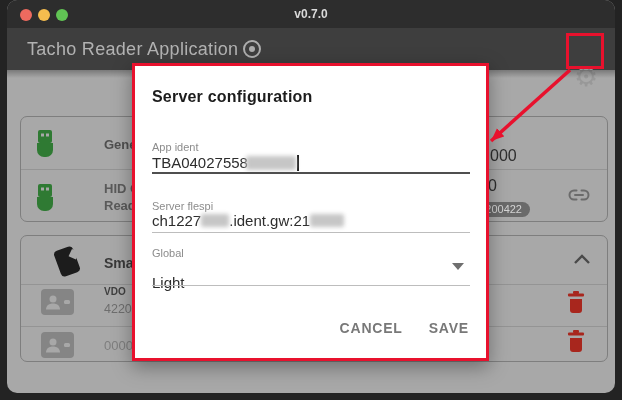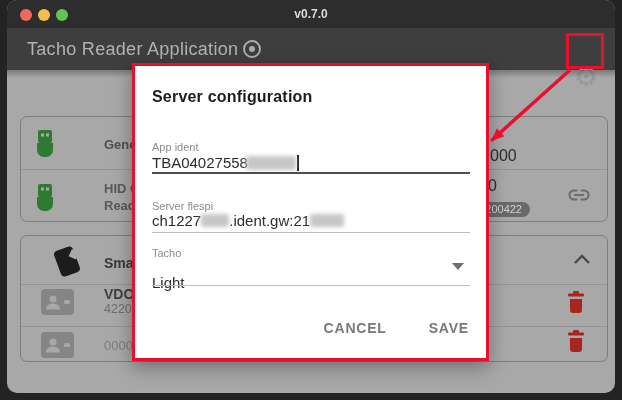--- a/index.html
+++ b/index.html
@@ -66,21 +66,21 @@
 
   .row-name  { position:absolute; color:#4f4f4f; font-size:13px; font-weight:bold; }
   .row-name2 { position:absolute; color:#5a5a5a; font-size:13px; font-weight:bold; }
   .serial    { position:absolute; color:#2e2e2e; font-size:16px; }
   .badge {
     position:absolute; background:#6a6a6a; border-radius:8px; height:15px;
     color:#d4d4d4; font-size:11px; line-height:15px; text-align:right;
     padding:0 8px; overflow:hidden;
   }
   .sc-title { position:absolute; color:#383838; font-size:14px; font-weight:bold; }
-  .vdo-name { position:absolute; color:#3f3f3f; font-size:14px; font-weight:bold; }
+  .vdo-name { position:absolute; color:#3f3f3f; font-size:10px; font-weight:bold; }
   .vdo-serial { position:absolute; color:#6e6e6e; font-size:12.5px; }
   .gray-name { position:absolute; color:#7e7e7e; font-size:13px; }
 
   .smartcard-icon {
     position:absolute; left:36px; top:12px; width:20px; height:27px;
     background:#1c1c1c; border-radius:4px; transform:rotate(-20deg);
   }
   .sc-notch {
     position:absolute; right:-3px; top:5px; width:8px; height:8px;
     background:#a8a8a8; transform:rotate(45deg);
@@ -99,21 +99,21 @@
   .caret-bar { width:2px; height:16px; background:#1a1a1a; margin-left:1px; }
   .uline { position:absolute; left:17px; width:318px; }
   .uline-focus { height:2px; background:#4f4f4f; }
   .uline-thin  { height:1px; background:#bdbdbd; }
   .select-caret {
     position:absolute; left:317px; width:0; height:0;
     border-left:6px solid transparent; border-right:6px solid transparent;
     border-top:7px solid #6f6f6f;
   }
   .m-buttons {
-    position:absolute; right:17px; top:254px; display:flex; gap:42px;
+    position:absolute; right:17px; top:254px; display:flex; gap:26px;
   }
   .m-btn {
     color:#787878; font-size:14px; font-weight:bold; letter-spacing:0.8px;
     background:none; border:none; font-family:"Liberation Sans", sans-serif;
     cursor:pointer;
   }
 
   
   .anno-rect {
     position:absolute; left:566px; top:33px; width:38px; height:36px;
@@ -227,21 +227,21 @@
 
   <div class="m-label" style="top:134px">Server flespi</div>
   <div class="m-valuerow" style="top:146px">
     <span>ch1227</span>
     <span class="blurbox" style="width:28px;height:13px"></span>
     <span>.ident.gw:21</span>
     <span class="blurbox" style="width:34px;height:13px"></span>
   </div>
   <div class="uline uline-thin" style="top:166px"></div>
 
-  <div class="m-label" style="top:181px">Tacho</div>
+  <div class="m-label" style="top:181px">Global</div>
   <div class="m-valuerow" style="top:208px">
     <span>Light</span>
   </div>
   <span class="select-caret" style="top:197px"></span>
   <div class="uline uline-thin" style="top:219px"></div>
 
   <div class="m-buttons">
     <button class="m-btn">CANCEL</button>
     <button class="m-btn">SAVE</button>
   </div>

